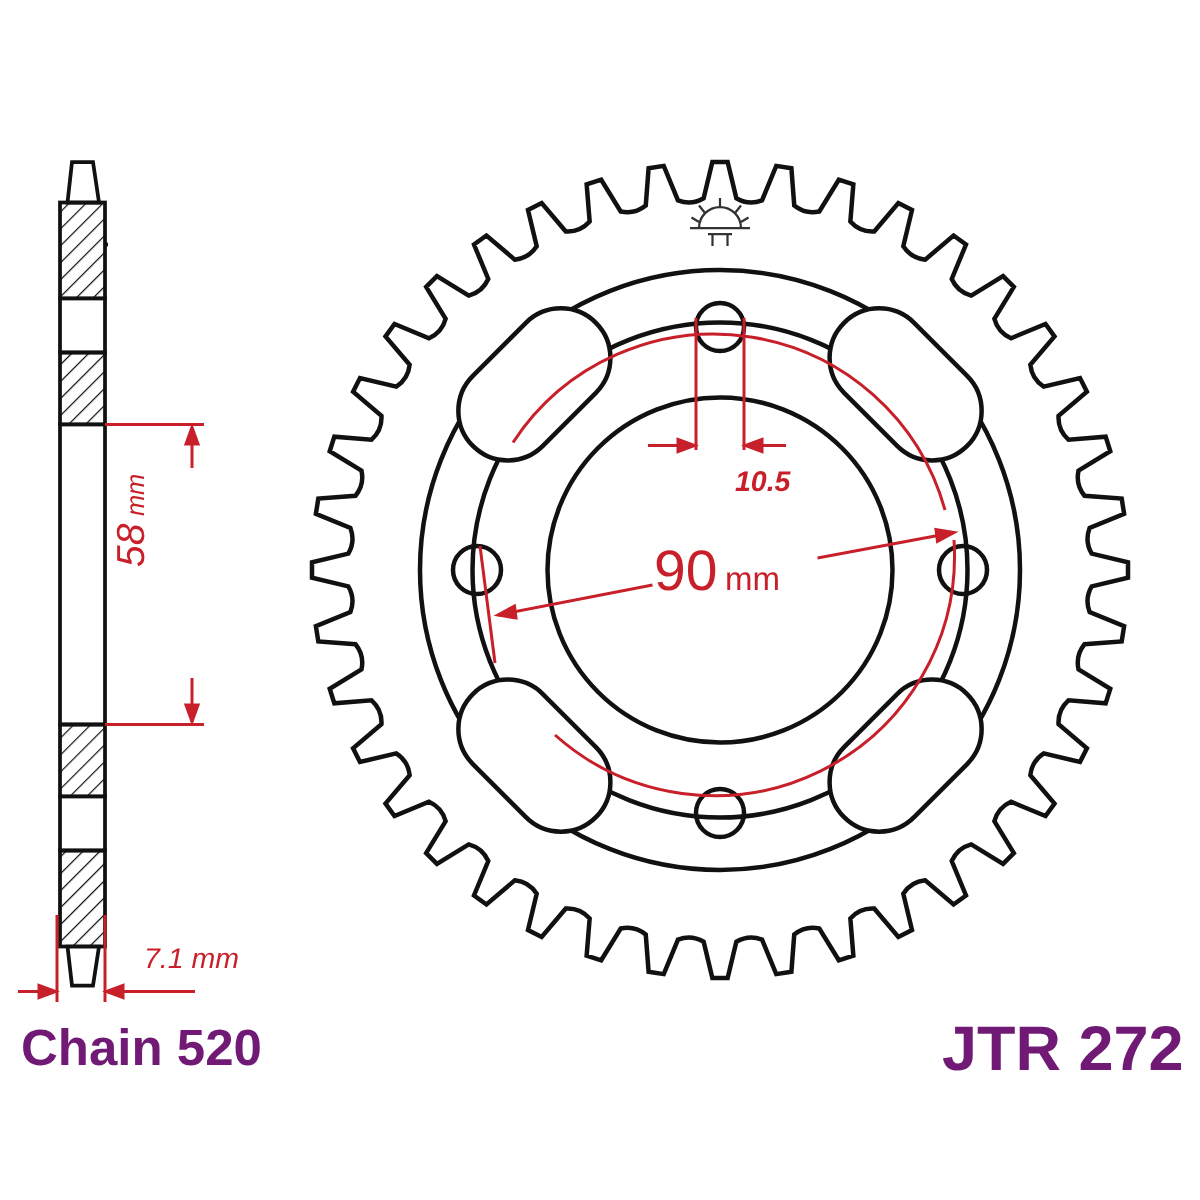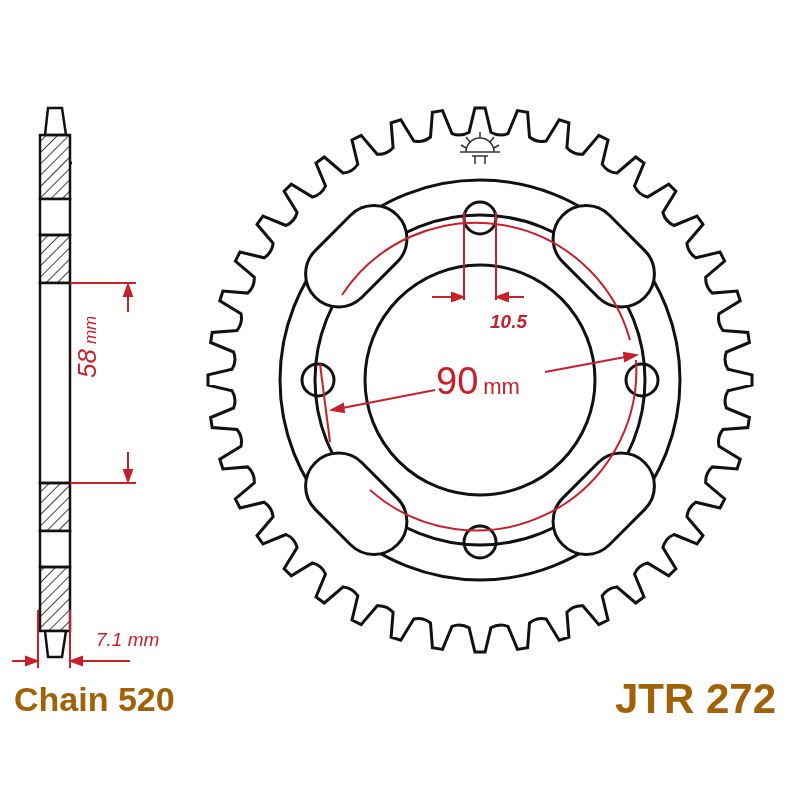--- a/index.html
+++ b/index.html
@@ -1,22 +1,22 @@
 <!DOCTYPE html>
 <html><head>
 <meta charset="utf-8">
 <style>
   html,body{margin:0;padding:0;background:#ffffff;}
   body{width:800px;height:800px;position:relative;overflow:hidden;font-family:"Liberation Sans",sans-serif;}
   svg{position:absolute;left:0;top:0;}
   .lbl{position:absolute;font-family:"Liberation Sans",sans-serif;white-space:nowrap;}
-  .bold{font-weight:bold;color:#a16207;font-size:38px;letter-spacing:0px;}
+  .bold{font-weight:bold;color:#701a75;font-size:38px;letter-spacing:0px;}
   .red{color:#c8202a;}
   .chain{left:14px;top:680px;font-size:34px;}
-  .part{left:615px;top:675px;font-size:42px;}
+  .part{left:628px;top:675px;font-size:42px;}
   .d105{left:490px;top:311px;font-size:19px;font-style:italic;font-weight:bold;}
   .d90{left:436px;top:360px;font-size:38px;}
   .d90 .unit{font-size:22px;margin-left:5px;}
   .d71{left:86px;top:629px;font-size:19px;font-style:italic;margin-left:10px;}
   .d58{left:72px;top:378px;font-size:26px;font-style:italic;transform:rotate(-90deg);transform-origin:left top;}
   .d58 .unit{font-size:17px;margin-left:5px;}
 </style>
 </head>
 <body>
 

